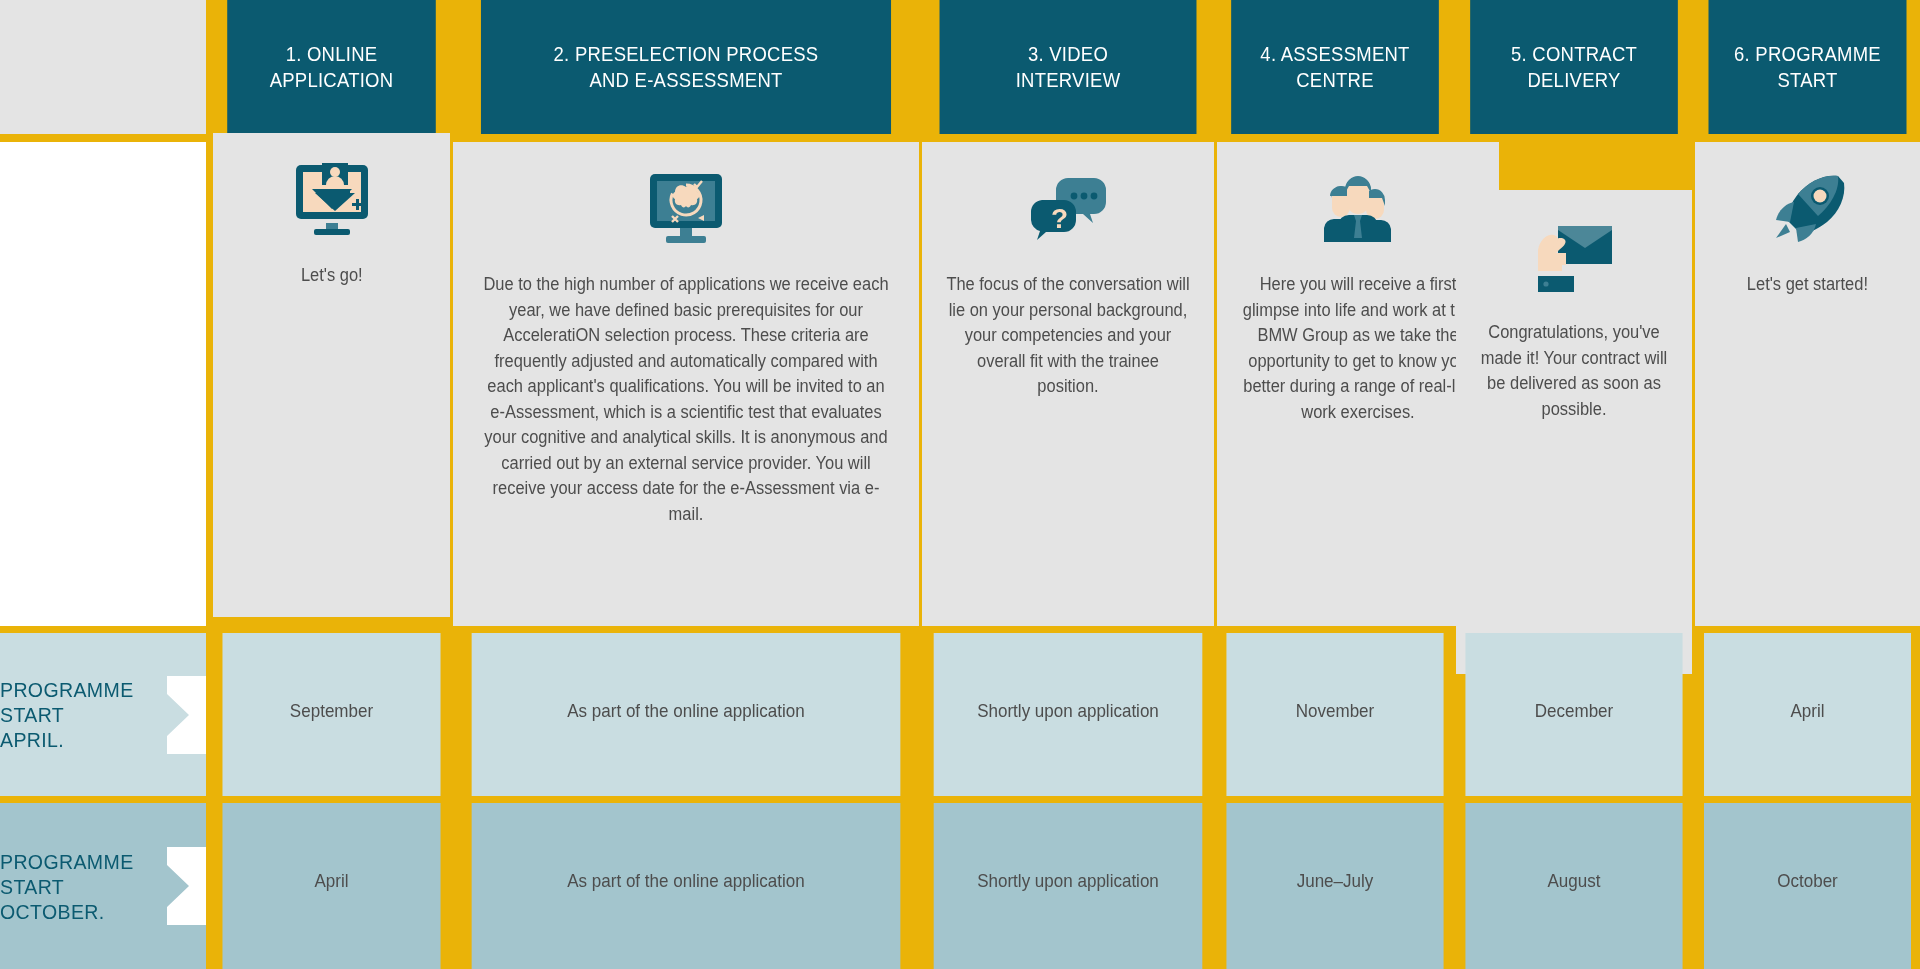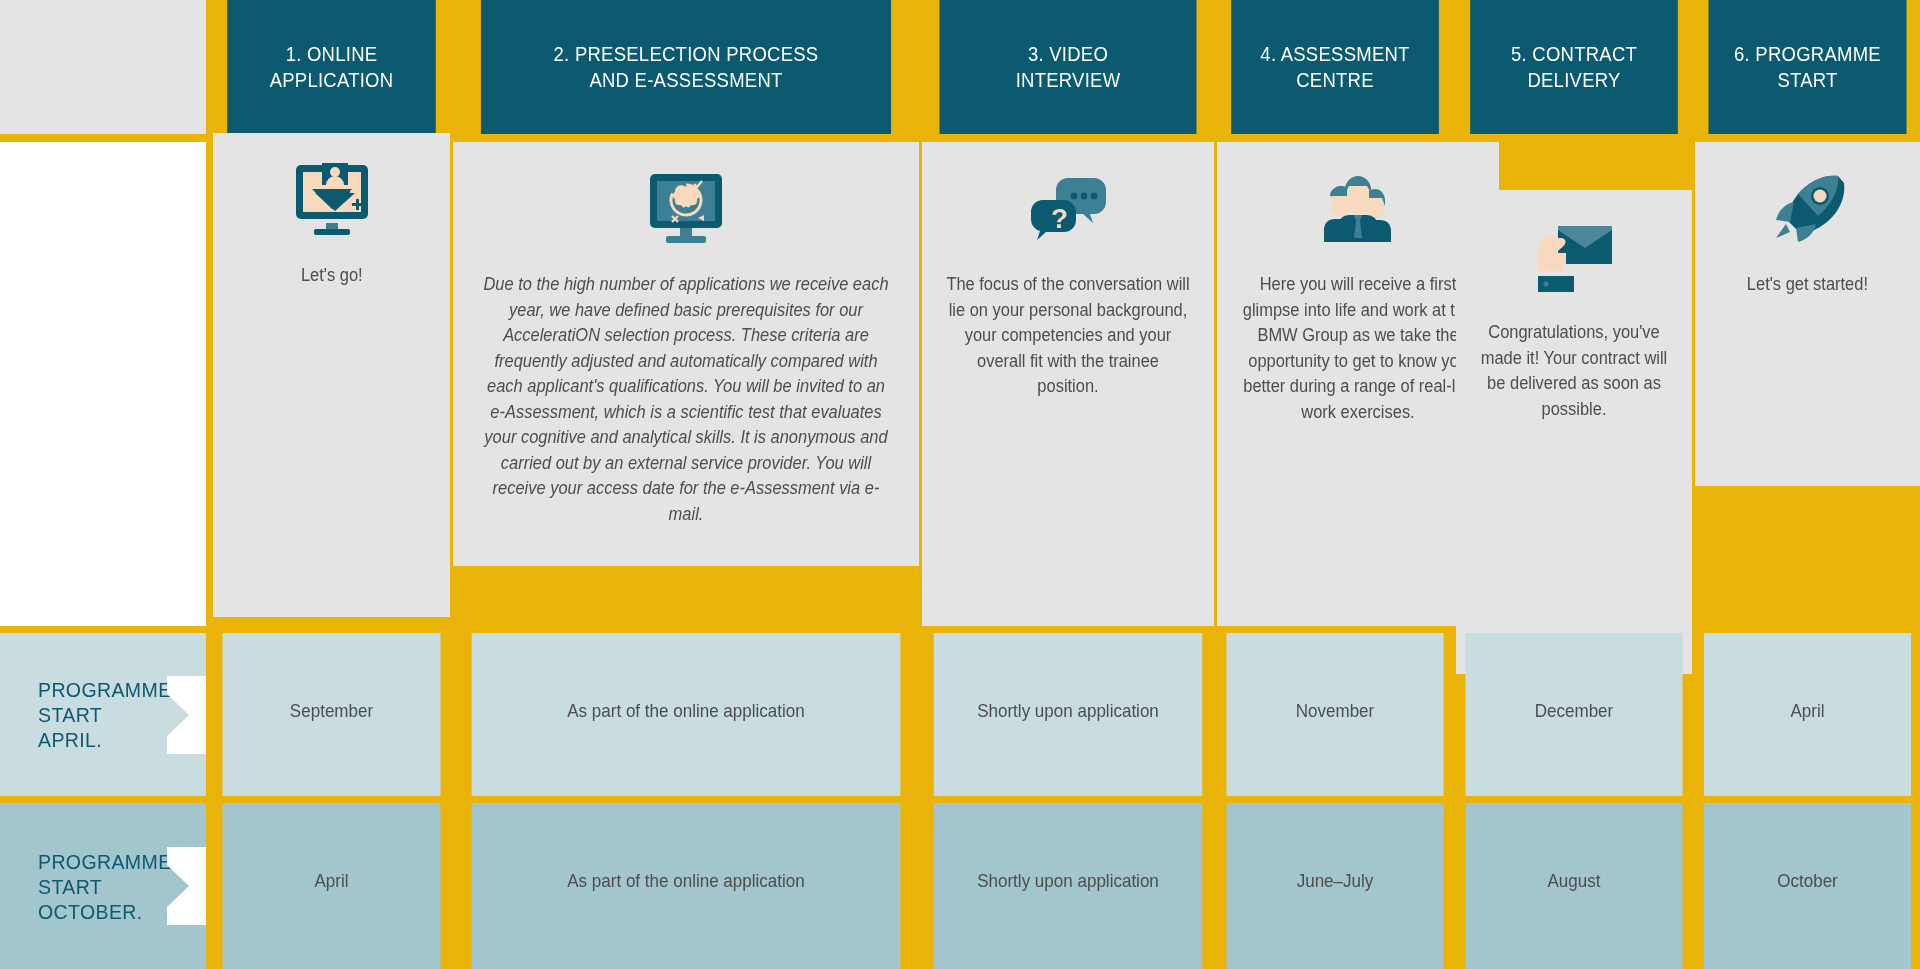--- a/index.html
+++ b/index.html
@@ -87,21 +87,20 @@
     line-height: 24px;
     text-align: center;
     transform: scaleX(0.92);
     transform-origin: center top;
   }
 
   
   .side-cell {
     display: flex;
     align-items: center;
-    padding-left: 38px;
   }
   .side-label {
     color: #0b5a70;
     font-family: "Liberation Sans Narrow", "Liberation Sans", sans-serif;
     font-size: 21px;
     line-height: 25px;
     letter-spacing: 0.4px;
     white-space: pre-line;
     transform: scaleX(0.93);
     transform-origin: left center;
@@ -170,21 +169,21 @@
         <path d="M25 30 h40 l-20 18 z" fill="#0b5a70"></path>
         <g fill="#0b5a70">
           <rect x="62" y="40" width="11" height="3"></rect>
           <rect x="66" y="36" width="3" height="11"></rect>
         </g>
       </svg>
     </div>
     <div class="desc">Let's go!</div>
   </div>
 
-  <div class="cell body-cell" style="left:453px; top:142px; width:466px; height:424px;font-style:italic;">
+  <div class="cell body-cell" style="left:453px; top:142px; width:466px; height:484px;">
     <div class="icon-wrap">
       <svg width="84" height="74" viewBox="0 0 84 74">
         <rect x="6" y="2" width="72" height="54" rx="5" fill="#0b5a70"></rect>
         <rect x="13" y="9" width="58" height="40" fill="#3d7f93"></rect>
         <rect x="36" y="56" width="12" height="8" fill="#3d7f93"></rect>
         <rect x="22" y="64" width="40" height="7" rx="2" fill="#3d7f93"></rect>
         <path d="M42 13 a15 15 0 1 1 -13.5 8.5" fill="none" stroke="#f7d9bd" stroke-width="3"></path>
         <path d="M42 15 c-5 -4 -11 -1 -11 5 c-3 1 -3 6 0 7 c-1 4 2 7 6 6 c1 3 4 3 5 1 z" fill="#f7d9bd"></path>
         <path d="M42 15 c5 -4 11 -1 11 5 c3 1 3 6 0 7 c1 4 -2 7 -6 6 c-1 3 -4 3 -5 1 z" fill="#f7d9bd"></path>
         <path d="M50 12 l3 3 l5 -6" fill="none" stroke="#f7d9bd" stroke-width="2.4"></path>
@@ -239,21 +238,21 @@
         <path d="M30 6 h54 v4 l-27 18 l-27 -18 z" fill="#4c8798"></path>
         <path d="M20 26 c6 -8 14 -10 17 -6 c2 3 -2 7 -6 10 l-3 3 h10 v12 h-22 z" fill="#f7d9bd"></path>
         <path d="M10 30 c2 -12 12 -18 18 -14 c4 3 0 9 -5 13 l-4 4 h15 v18 h-24 z" fill="#f7d9bd"></path>
         <rect x="10" y="56" width="36" height="16" fill="#0b5a70"></rect>
         <circle cx="18" cy="64" r="2.6" fill="#3d7f93"></circle>
       </svg>
     </div>
     <div class="desc">Congratulations, you've made it! Your contract will be delivered as soon as possible.</div>
   </div>
 
-  <div class="cell body-cell" style="left:1695px; top:142px; width:225px; height:344px;">
+  <div class="cell body-cell" style="left:1695px; top:142px; width:225px; height:484px;">
     <div class="icon-wrap">
       <svg width="84" height="74" viewBox="0 0 84 74">
         <path d="M72 4 c-14 -2 -30 6 -40 18 c-7 9 -11 19 -12 25 l16 16 c6 -2 16 -6 25 -13 c12 -10 19 -25 17 -39 z" fill="#0b5a70"></path>
         <path d="M72 4 c-14 -2 -30 6 -40 18 l20 22 c12 -10 22 -26 20 -40 z" fill="#3d7f93"></path>
         <circle cx="54" cy="24" r="9" fill="#0b5a70"></circle>
         <circle cx="54" cy="24" r="6.5" fill="#f7d9bd"></circle>
         <path d="M28 30 c-10 2 -16 10 -18 18 l14 2 z" fill="#3d7f93"></path>
         <path d="M50 52 c-2 10 -10 16 -18 18 l-2 -14 z" fill="#3d7f93"></path>
         <path d="M20 52 l-10 14 l14 -6 z" fill="#3d7f93"></path>
       </svg>

